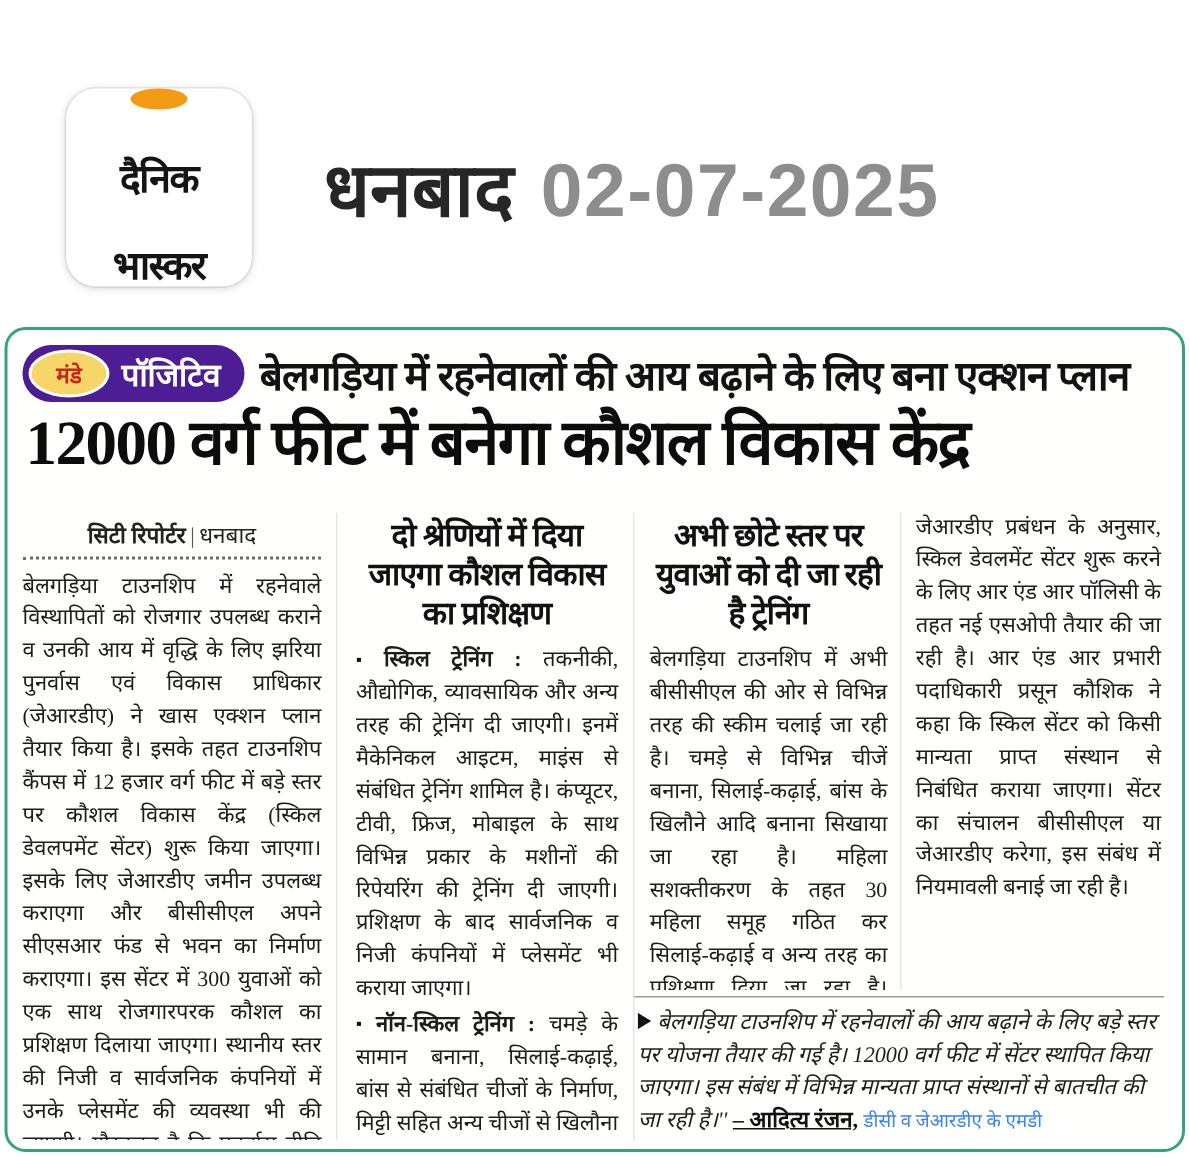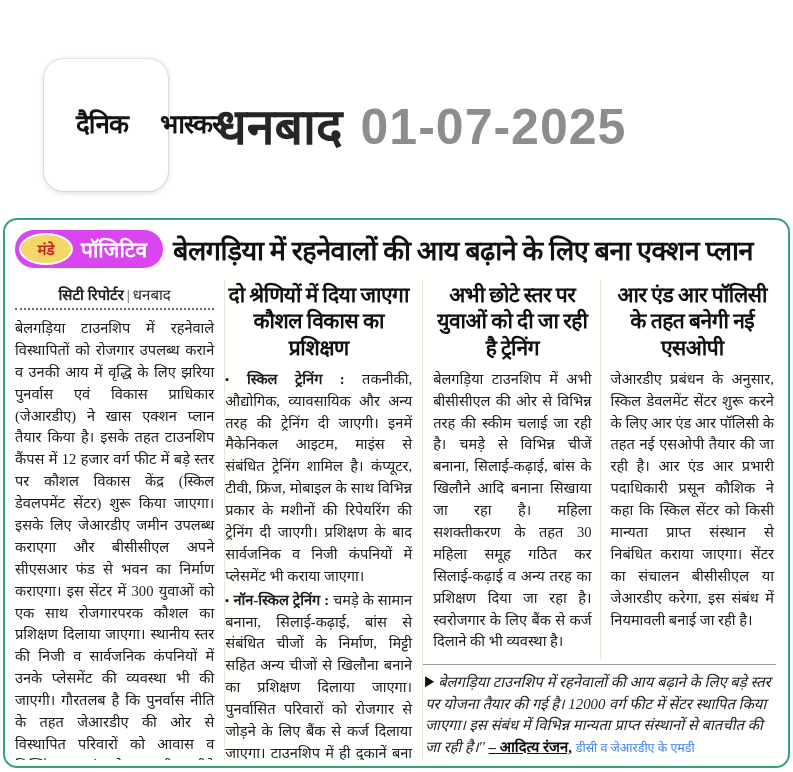--- a/index.html
+++ b/index.html
@@ -3,52 +3,52 @@
 <meta charset="utf-8">
 <style>
   * { margin:0; padding:0; box-sizing:border-box; }
   html,body { width:793px; height:772px; background:#ffffff; overflow:hidden;
               font-family:"Liberation Serif", serif; }
 
   
   .masthead { display:flex; align-items:center; padding:36px 0 0 44px; height:214px; }
   .logo-card { width:124px; height:132px; background:#ffffff; border-radius:20px;
                box-shadow:0 1px 6px rgba(0,0,0,.18), 0 0 0 1px #eee;
-               display:flex; flex-direction:row; align-items:center; justify-content:space-between;gap:32px; }
+               display:flex; flex-direction:column; align-items:center; justify-content:space-between;gap:32px; }
   .logo-dot { width:38px; height:48px; background:#f49b16; border-radius:50%; margin-bottom:2px; }
   .logo-text { font-weight:900; font-size:26px; line-height:1.0; color:#141414; text-align:center;
                letter-spacing:-1px; }
   .mast-title { margin-left:48px; display:flex; align-items:baseline; gap:18px;
                 font-family:"Liberation Sans", sans-serif; }
   .mast-city { font-size:50px; font-weight:800; color:#262626; font-family:"Liberation Serif", serif; }
   .mast-date { font-size:50px; font-weight:700; color:#8d8d8d; letter-spacing:1px; }
 
   
   .article-box { margin:4px 3px 0 3px; height:550px; border:2px solid #38a278;
                  border-radius:14px; background:#fffffd; padding:8px 12px 6px 10px;
                  display:flex; flex-direction:column; overflow:hidden; }
 
   .kicker-row { display:flex; align-items:center; gap:10px; margin:2px 0 2px 0; }
-  .badge-pill { background:#d946ef; border-radius:20px; height:38px; display:flex;
+  .badge-pill { background:#4c1d95; border-radius:20px; height:38px; display:flex;
                 align-items:center; padding:3px 16px 3px 4px; flex:none; }
   .badge-circle { background:#f6d668; border:2px solid #ffffff; border-radius:50%;
                   width:54px; height:32px; display:flex; align-items:center; justify-content:center;
                   color:#c4281c; font-weight:900; font-size:15px; }
   .badge-label { color:#ffffff; font-weight:900; font-size:21px; margin-left:8px; }
   .kicker-text { font-size:27px; font-weight:900; color:#121212; letter-spacing:-0.5px; white-space:nowrap; }
 
   .headline { font-size:42px; font-weight:900; color:#0c0c0c; line-height:1.18;
               letter-spacing:-1px; margin:2px 0 6px 2px; }
   .headline div { white-space:nowrap; }
 
   
-  .cols { display:flex; flex:1; overflow:hidden; margin-top:2px; }
+  .cols { display:flex; flex:1; overflow:hidden; margin-top:14px; }
   .col { overflow:hidden; }
   .col-1 { width:27.5%; padding-right:10px; }
-  .col-2 { width:26%; padding:0 10px 0 0; border-left:1px solid #f0e4de; }
+  .col-2 { width:26%; padding:0 10px 0 12px; border-left:1px solid #f0e4de; }
   .right-wrap { width:46.5%; display:flex; flex-direction:column; border-left:1px solid #f0e4de; }
   .right-cols { display:flex; flex:1; overflow:hidden; }
   .col-3 { width:50%; padding:0 8px 0 10px; }
   .col-4 { width:50%; padding:0 2px 0 10px; border-left:1px solid #f0e4de; }
 
   .byline { text-align:center; font-size:15px; color:#222; margin:4px 0 4px 0; }
   .byline b { font-weight:700; }
   .byline .sep { color:#555; margin:0 3px; }
   .dotted-rule { border-top:2px dotted #6b6b6b; margin:2px 0 8px 0; }
 
@@ -73,35 +73,36 @@
 <body>
 
 <div class="masthead">
   <div class="logo-card">
     <div class="logo-dot"></div>
     <div class="logo-text">दैनिक</div>
     <div class="logo-text">भास्कर</div>
   </div>
   <div class="mast-title">
     <span class="mast-city">धनबाद</span>
-    <span class="mast-date">01-07-2025</span>
+    <span class="mast-date">02-07-2025</span>
   </div>
 </div>
 
 <div class="article-box">
 
   <div class="kicker-row">
     <div class="badge-pill">
       <span class="badge-circle">मंडे</span>
       <span class="badge-label">पॉजिटिव</span>
     </div>
     <div class="kicker-text">बेलगड़िया में रहनेवालों की आय बढ़ाने के लिए बना एक्शन प्लान</div>
   </div>
 
   <div class="headline">
+    <div>12000 वर्ग फीट में बनेगा कौशल विकास केंद्र</div>
   </div>
 
   <div class="cols">
 
     <div class="col col-1">
       <div class="byline">
         <b>सिटी रिपोर्टर</b><span class="sep">|</span><span>धनबाद</span>
       </div>
       <div class="dotted-rule"></div>
       <div class="body-text indent">बेलगड़िया टाउनशिप में रहनेवाले विस्थापितों को रोजगार उपलब्ध कराने व उनकी आय में वृद्धि के लिए झरिया पुनर्वास एवं विकास प्राधिकार (जेआरडीए) ने खास एक्शन प्लान तैयार किया है। इसके तहत टाउनशिप कैंपस में 12 हजार वर्ग फीट में बड़े स्तर पर कौशल विकास केंद्र (स्किल डेवलपमेंट सेंटर) शुरू किया जाएगा। इसके लिए जेआरडीए जमीन उपलब्ध कराएगा और बीसीसीएल अपने सीएसआर फंड से भवन का निर्माण कराएगा। इस सेंटर में 300 युवाओं को एक साथ रोजगारपरक कौशल का प्रशिक्षण दिलाया जाएगा। स्थानीय स्तर की निजी व सार्वजनिक कंपनियों में उनके प्लेसमेंट की व्यवस्था भी की जाएगी। गौरतलब है कि पुनर्वास नीति के तहत जेआरडीए की ओर से विस्थापित परिवारों को आवास व शिफ्टिंग एलाउएंस के साथ तीन महीने तक रोजगार भत्ता भी दिया जाता है।</div>
@@ -119,21 +120,20 @@
       </div>
     </div>
 
     <div class="right-wrap">
       <div class="right-cols">
         <div class="col col-3">
           <div class="col-head">अभी छोटे स्तर पर युवाओं को दी जा रही है ट्रेनिंग</div>
           <div class="body-text">बेलगड़िया टाउनशिप में अभी बीसीसीएल की ओर से विभिन्न तरह की स्कीम चलाई जा रही है। चमड़े से विभिन्न चीजें बनाना, सिलाई-कढ़ाई, बांस के खिलौने आदि बनाना सिखाया जा रहा है। महिला सशक्तीकरण के तहत 30 महिला समूह गठित कर सिलाई-कढ़ाई व अन्य तरह का प्रशिक्षण दिया जा रहा है। स्वरोजगार के लिए बैंक से कर्ज दिलाने की भी व्यवस्था है।</div>
         </div>
         <div class="col col-4">
-          <div class="col-head">आर एंड आर पॉलिसी के तहत बनेगी नई एसओपी</div>
           <div class="body-text">जेआरडीए प्रबंधन के अनुसार, स्किल डेवलमेंट सेंटर शुरू करने के लिए आर एंड आर पॉलिसी के तहत नई एसओपी तैयार की जा रही है। आर एंड आर प्रभारी पदाधिकारी प्रसून कौशिक ने कहा कि स्किल सेंटर को किसी मान्यता प्राप्त संस्थान से निबंधित कराया जाएगा। सेंटर का संचालन बीसीसीएल या जेआरडीए करेगा, इस संबंध में नियमावली बनाई जा रही है।</div>
         </div>
       </div>
 
       <div class="quote-block">
         <div class="quote-text">
           <span class="quote-flag"></span><span>बेलगड़िया टाउनशिप में रहनेवालों की आय बढ़ाने के लिए बड़े स्तर पर योजना तैयार की गई है। 12000 वर्ग फीट में सेंटर स्थापित किया जाएगा। इस संबंध में विभिन्न मान्यता प्राप्त संस्थानों से बातचीत की जा रही है।''</span>
           <span class="quote-name">– आदित्य रंजन,</span>
           <span class="quote-title">डीसी व जेआरडीए के एमडी</span>
         </div>

